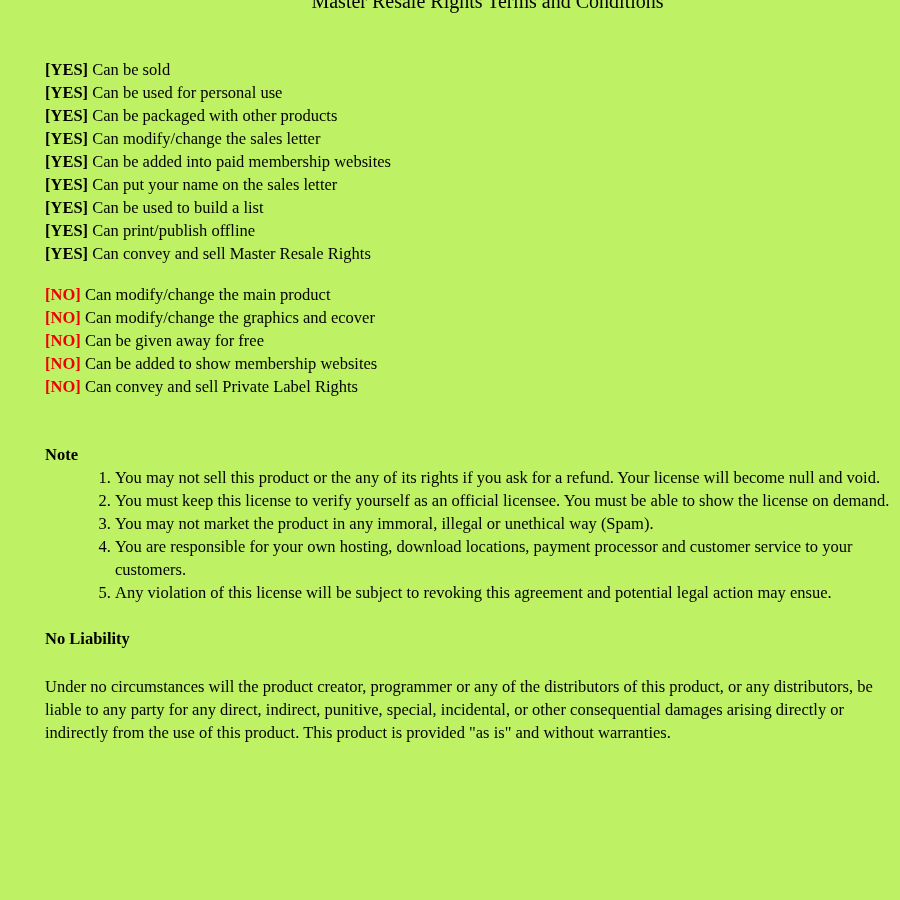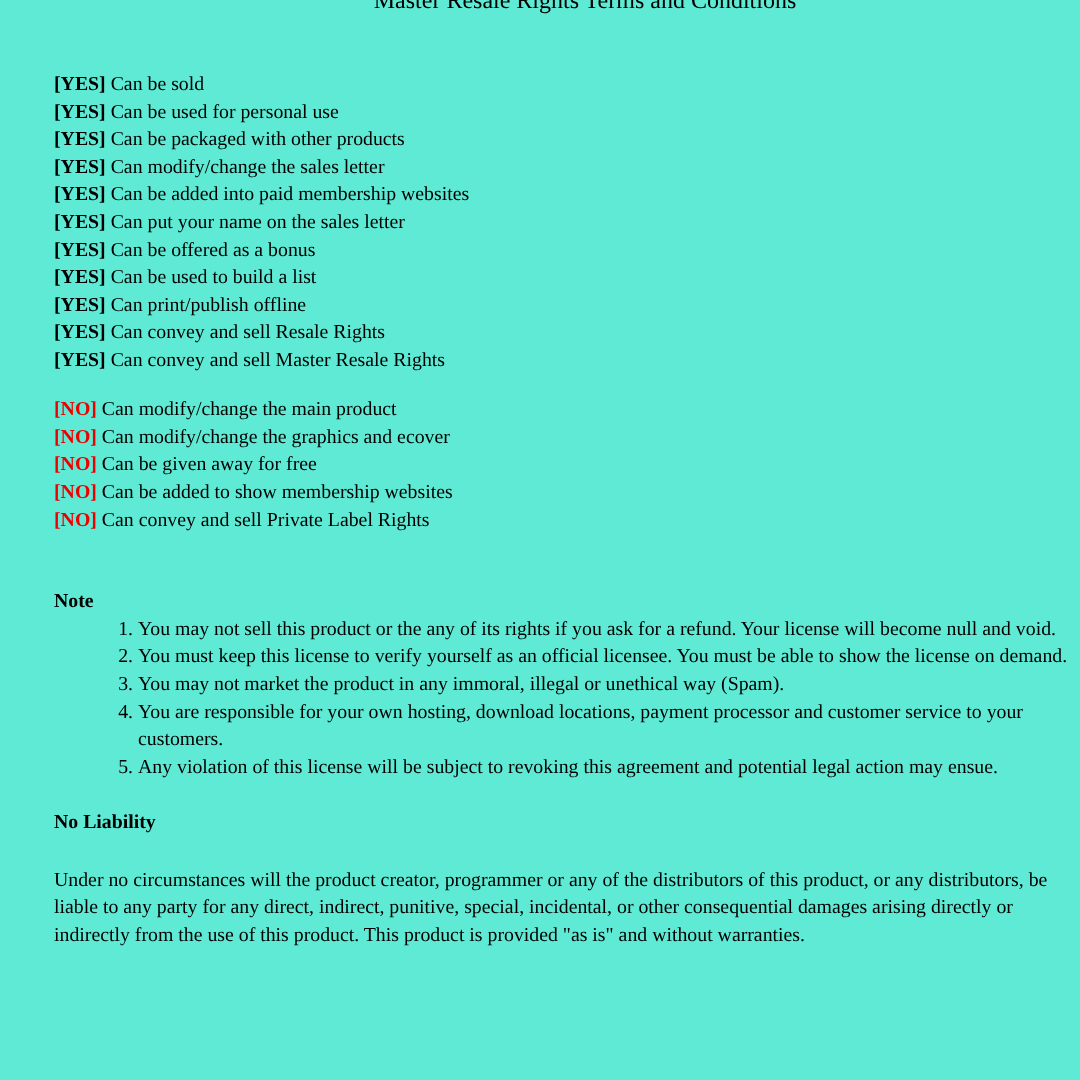--- a/index.html
+++ b/index.html
@@ -5,21 +5,21 @@
   html, body {
     margin: 0;
     padding: 0;
     background: #ffffff;
   }
   .page {
     position: relative;
     width: 900px;
     height: 900px;
     overflow: hidden;
-    background: #5eead4;
+    background: #bef264;
     font-family: "Liberation Serif", "DejaVu Serif", serif;
     font-size: 16.5px;
     line-height: 23px;
     color: #000000;
   }
   .doc-title {
     margin-top: -10px;
     margin-left: 45px;
     width: 885px;
     font-size: 20px;
@@ -74,28 +74,26 @@
         <div class="right-line"><span class="tag tag-yes">[YES]</span> <span>Can be used for personal use</span></div>
 
         <div class="right-line"><span class="tag tag-yes">[YES]</span> <span>Can be packaged with other products</span></div>
 
         <div class="right-line"><span class="tag tag-yes">[YES]</span> <span>Can modify/change the sales letter</span></div>
 
         <div class="right-line"><span class="tag tag-yes">[YES]</span> <span>Can be added into paid membership websites</span></div>
 
         <div class="right-line"><span class="tag tag-yes">[YES]</span> <span>Can put your name on the sales letter</span></div>
 
-        <div class="right-line"><span class="tag tag-yes">[YES]</span> <span>Can be offered as a bonus</span></div>
 
         <div class="right-line"><span class="tag tag-yes">[YES]</span> <span>Can be used to build a list</span></div>
 
         <div class="right-line"><span class="tag tag-yes">[YES]</span> <span>Can print/publish offline</span></div>
 
 
-        <div class="right-line"><span class="tag tag-yes">[YES]</span> <span>Can convey and sell Resale Rights</span></div>
 
         <div class="right-line"><span class="tag tag-yes">[YES]</span> <span>Can convey and sell Master Resale Rights</span></div>
       </div>
 
     <div class="rights-list no-list">
 
         <div class="right-line"><span class="tag tag-no">[NO]</span> <span>Can modify/change the main product</span></div>
 
         <div class="right-line"><span class="tag tag-no">[NO]</span> <span>Can modify/change the graphics and ecover</span></div>
 

